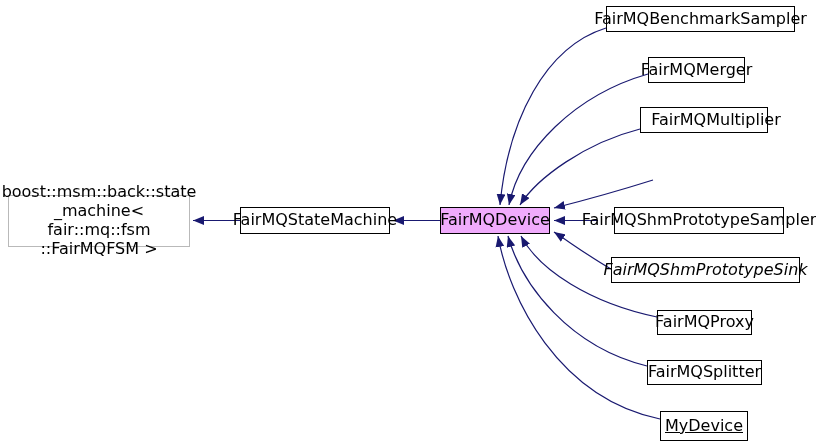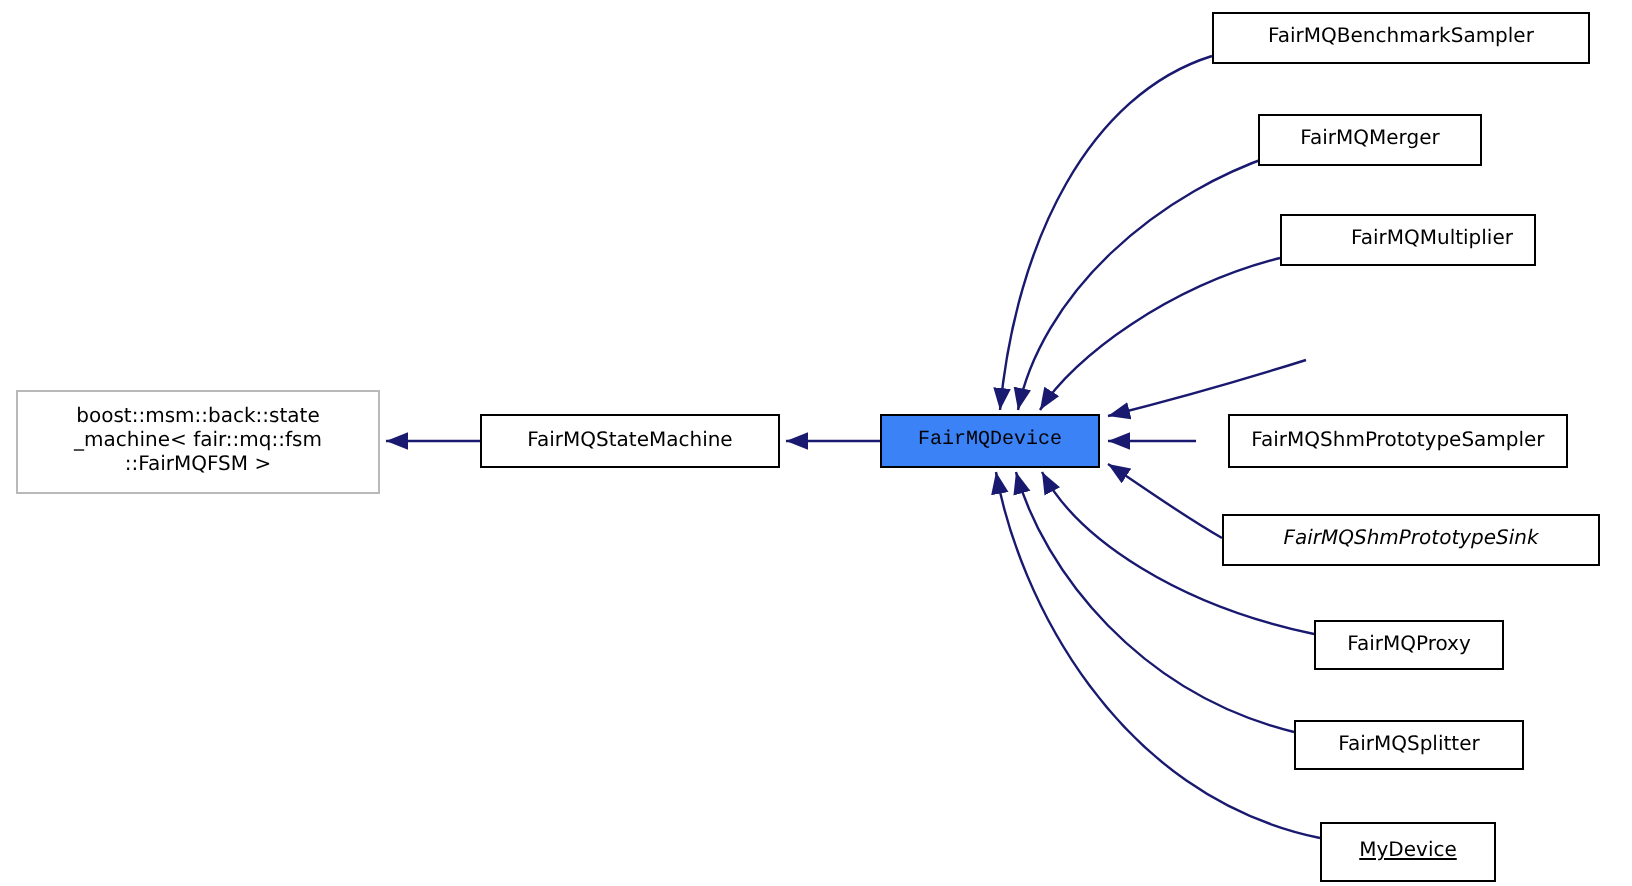--- a/index.html
+++ b/index.html
@@ -18,34 +18,33 @@
   }
   .node {
     position: absolute;
     box-sizing: border-box;
     background: #ffffff;
     border: 1px solid #000000;
     display: flex;
     align-items: center;
     justify-content: center;
     text-align: center;
-    font-size: 10px;
+    font-size: 16px;
     color: #000000;
     cursor: pointer;
     line-height: 1.18;
     white-space: nowrap;
   }
   .node.external {
     border-color: #b9b9b9;
     cursor: default;
   }
   .node.main {
-    background: #3b82f6;
+    background: #f0abfc;
     border-width: 1.5px;
-    font-family: Liberation Mono, monospace;
   }
   .pre { white-space: pre-line; }
 </style>
 </head>
 <body>
 
 <div class="diagram">
 
   <svg class="edges" width="816" height="443" viewBox="0 0 816 443" fill="none" stroke="#191970" stroke-width="1.2">
     <defs>
@@ -79,21 +78,21 @@
   </div>
 
   <div class="node main" style="left:440px; top:207px; width:110px; height:27px;">
     <span>FairMQDevice</span>
   </div>
 
   <div class="node" style="left:606px; top:6px; width:189px; height:26px;">
     <span>FairMQBenchmarkSampler</span>
   </div>
 
-  <div class="node" style="left:629px; top:57px; width:112px; height:26px;">
+  <div class="node" style="left:648px; top:57px; width:97px; height:26px;">
     <span>FairMQMerger</span>
   </div>
 
   <div class="node" style="left:640px; top:107px; width:128px; height:26px;padding-left:24px;">
     <span>FairMQMultiplier</span>
   </div>
 
 
   <div class="node" style="left:614px; top:207px; width:170px; height:27px;">
     <span>FairMQShmPrototypeSampler</span>

